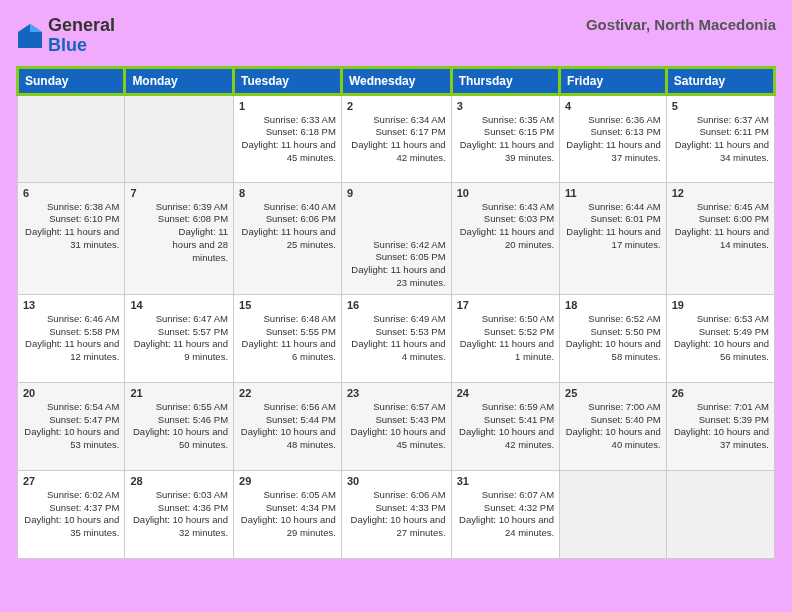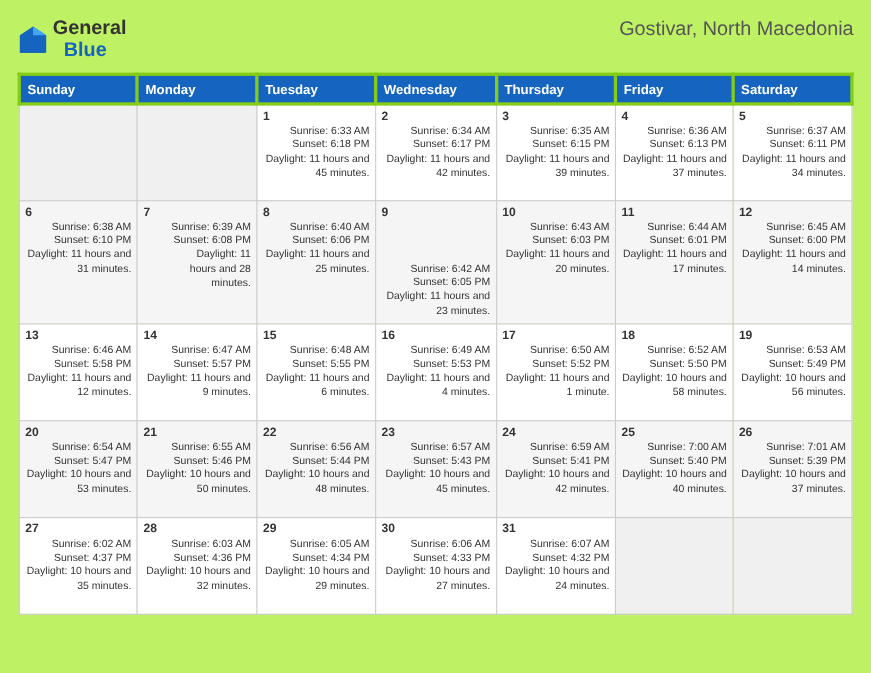--- a/index.html
+++ b/index.html
@@ -6,21 +6,21 @@
     body {
       font-family: Arial, sans-serif;
       background: #fff;
       width: 792px;
       height: 612px;
       overflow: hidden;
     }
     .page {
       width: 792px;
       height: 612px;
-      background: #bef264;
+      background: #f0abfc;
       padding: 16px;
     }
     .header {
       display: flex;
       justify-content: space-between;
       align-items: flex-start;
       margin-bottom: 10px;
     }
     .logo {
       display: flex;
@@ -33,38 +33,38 @@
     }
     .logo-general {
       font-size: 18px;
       font-weight: bold;
       color: #333;
     }
     .logo-blue {
       font-size: 18px;
       font-weight: bold;
       color: #1565c0;
-      margin-left: 10px;
     }
     .logo-icon {
       width: 28px;
       height: 28px;
       margin-right: 4px;
     }
     .title-block {
       text-align: right;
     }
     .month-title {
       font-size: 32px;
       font-weight: normal;
       color: #333;
     }
     .location-title {
-      font-size: 18px;
+      font-size: 15px;
       color: #555;
+      font-weight: bold;
     }
     .calendar {
       width: 100%;
       border-collapse: collapse;
       font-size: 10.5px;
     }
     .calendar thead th {
       background: #1565c0;
       color: #fff;
       padding: 5px 6px;

